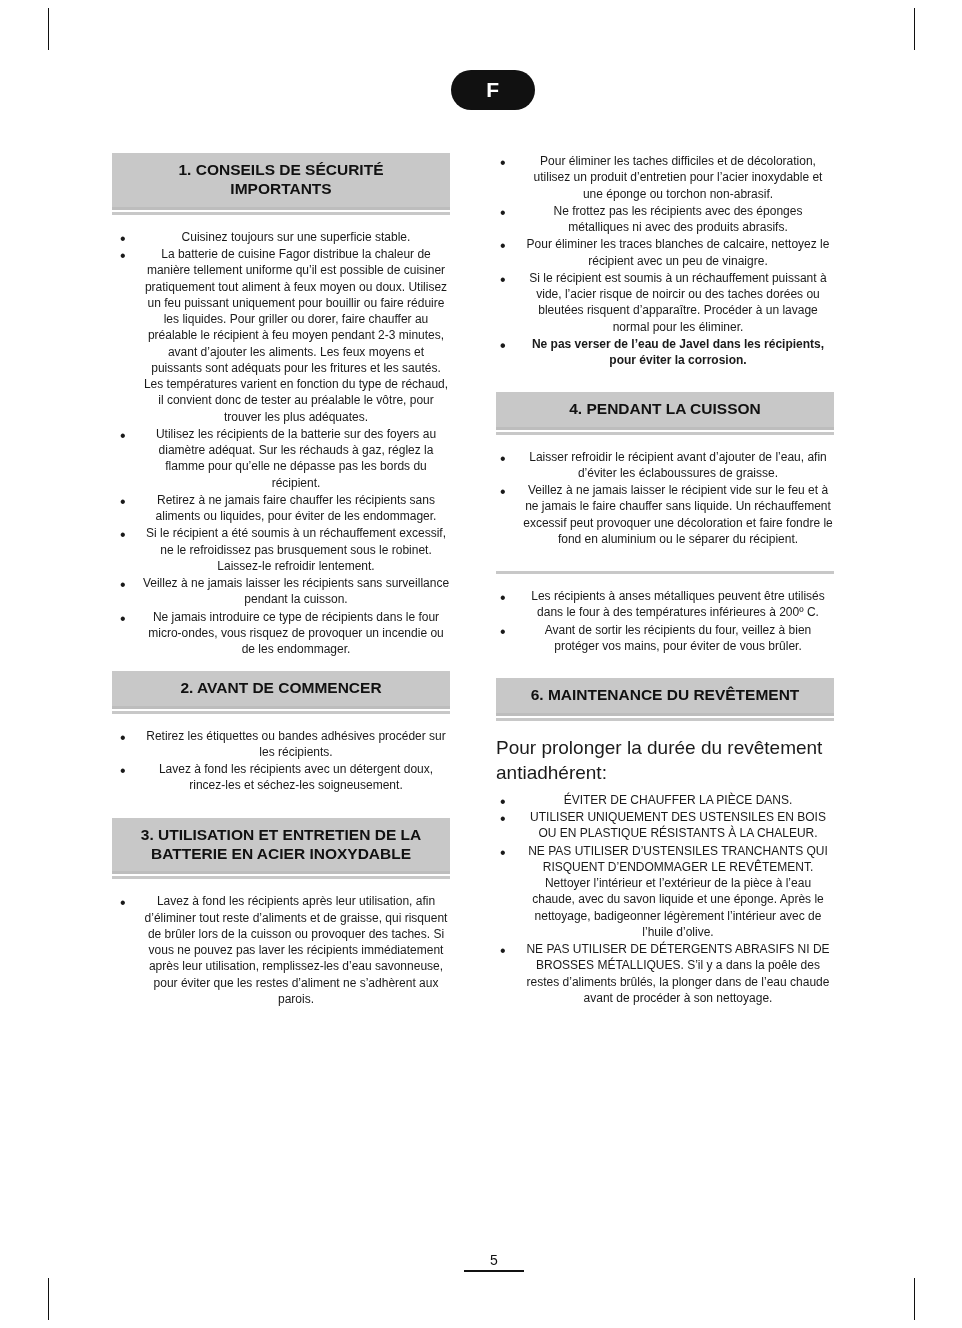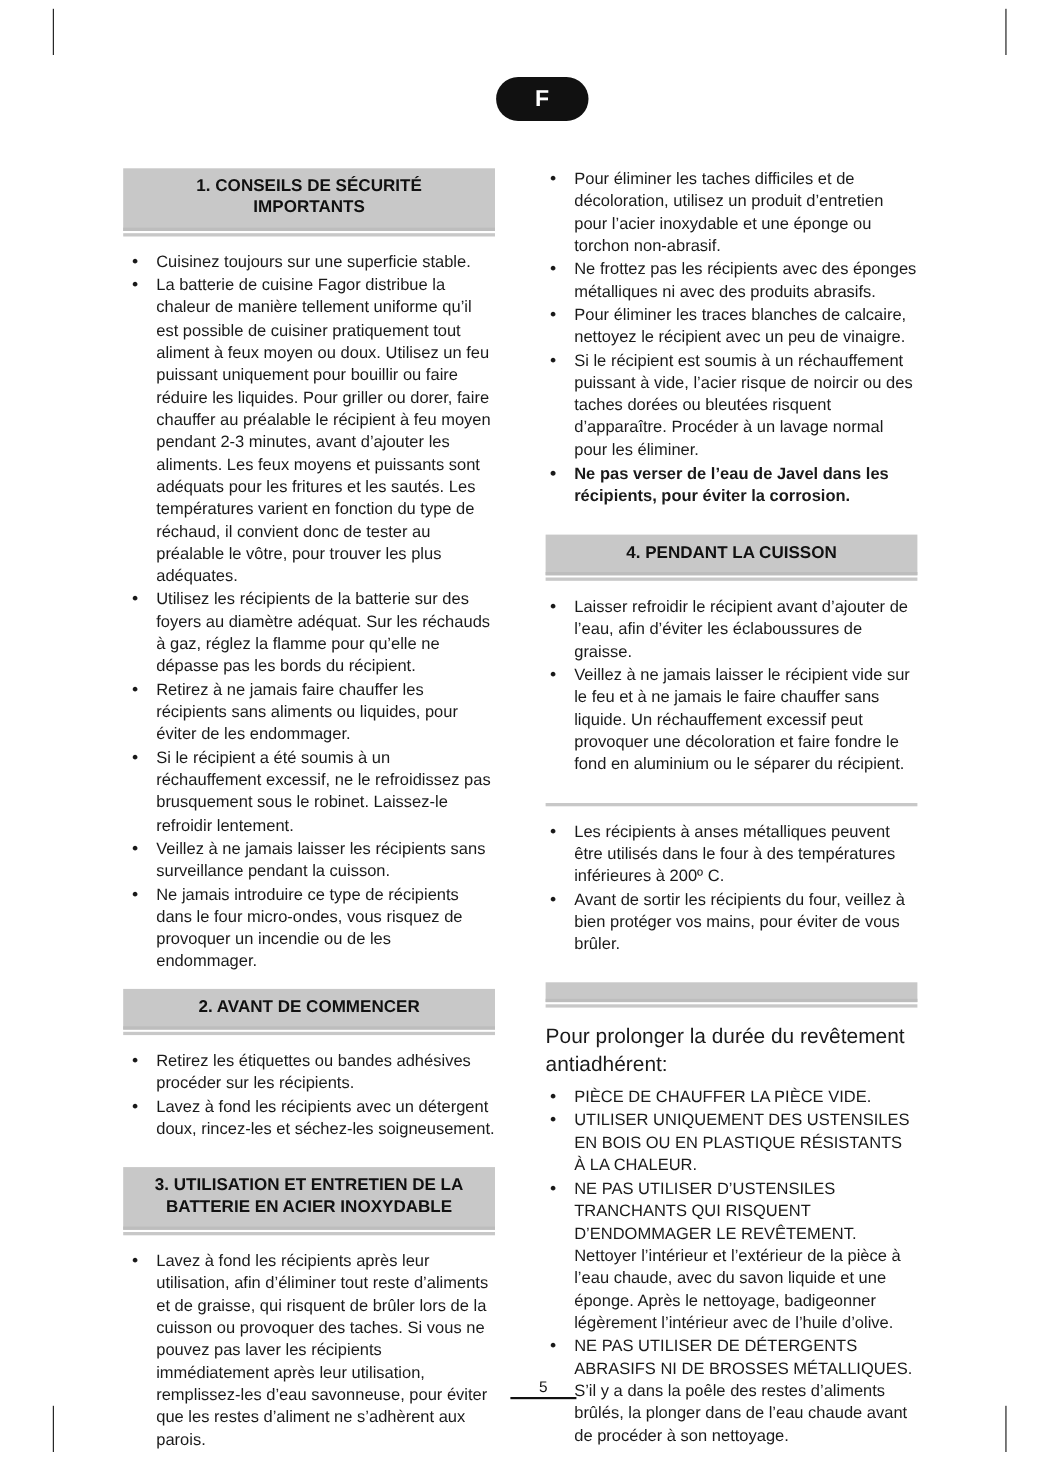--- a/index.html
+++ b/index.html
@@ -83,24 +83,24 @@
   }
 
   ul.bullets {
     list-style: none;
     margin: 0 0 14px 0;
     padding: 0;
   }
   ul.bullets li {
     position: relative;
     padding-left: 30px;
-    font-size: 15px;
+    font-size: 12px;
     line-height: 1.355;
     margin-bottom: 1px;
-    text-align: left;
+    text-align: center;
   }
   ul.bullets li::before {
     content: "•";
     position: absolute;
     left: 8px;
     top: -1px;
     font-size: 16px;
     line-height: 1.355;
   }
   ul.bullets li.bold {
@@ -222,27 +222,28 @@
       <div class="head-underline"></div>
 
       <ul class="bullets tight">
         <li>Les récipients à anses métalliques peuvent être utilisés dans le four à des températures inférieures à 200º C.</li>
         <li>Avant de sortir les récipients du four, veillez à bien protéger vos mains, pour éviter de vous brûler.</li>
       </ul>
 
       <div class="spacer-sm"></div>
 
       <div class="section-head">
+        <span class="rule">6. MAINTENANCE DU REVÊTEMENT</span>
       </div>
       <div class="head-underline"></div>
 
       <p class="para">Pour prolonger la durée du revêtement antiadhérent:</p>
 
       <ul class="bullets tight">
-        <li>PIÈCE DE CHAUFFER LA PIÈCE VIDE.</li>
+        <li>ÉVITER DE CHAUFFER LA PIÈCE DANS.</li>
         <li>UTILISER UNIQUEMENT DES USTENSILES EN BOIS OU EN PLASTIQUE RÉSISTANTS À LA CHALEUR.</li>
         <li>NE PAS UTILISER D’USTENSILES TRANCHANTS QUI RISQUENT D’ENDOMMAGER LE REVÊTEMENT. Nettoyer l’intérieur et l’extérieur de la pièce à l’eau chaude, avec du savon liquide et une éponge. Après le nettoyage, badigeonner légèrement l’intérieur avec de l’huile d’olive.</li>
         <li>NE PAS UTILISER DE DÉTERGENTS ABRASIFS NI DE BROSSES MÉTALLIQUES. S’il y a dans la poêle des restes d’aliments brûlés, la plonger dans de l’eau chaude avant de procéder à son nettoyage.</li>
       </ul>
 
     </div>
   </div>
 
   <div class="page-number">
     <span class="num">5</span>

